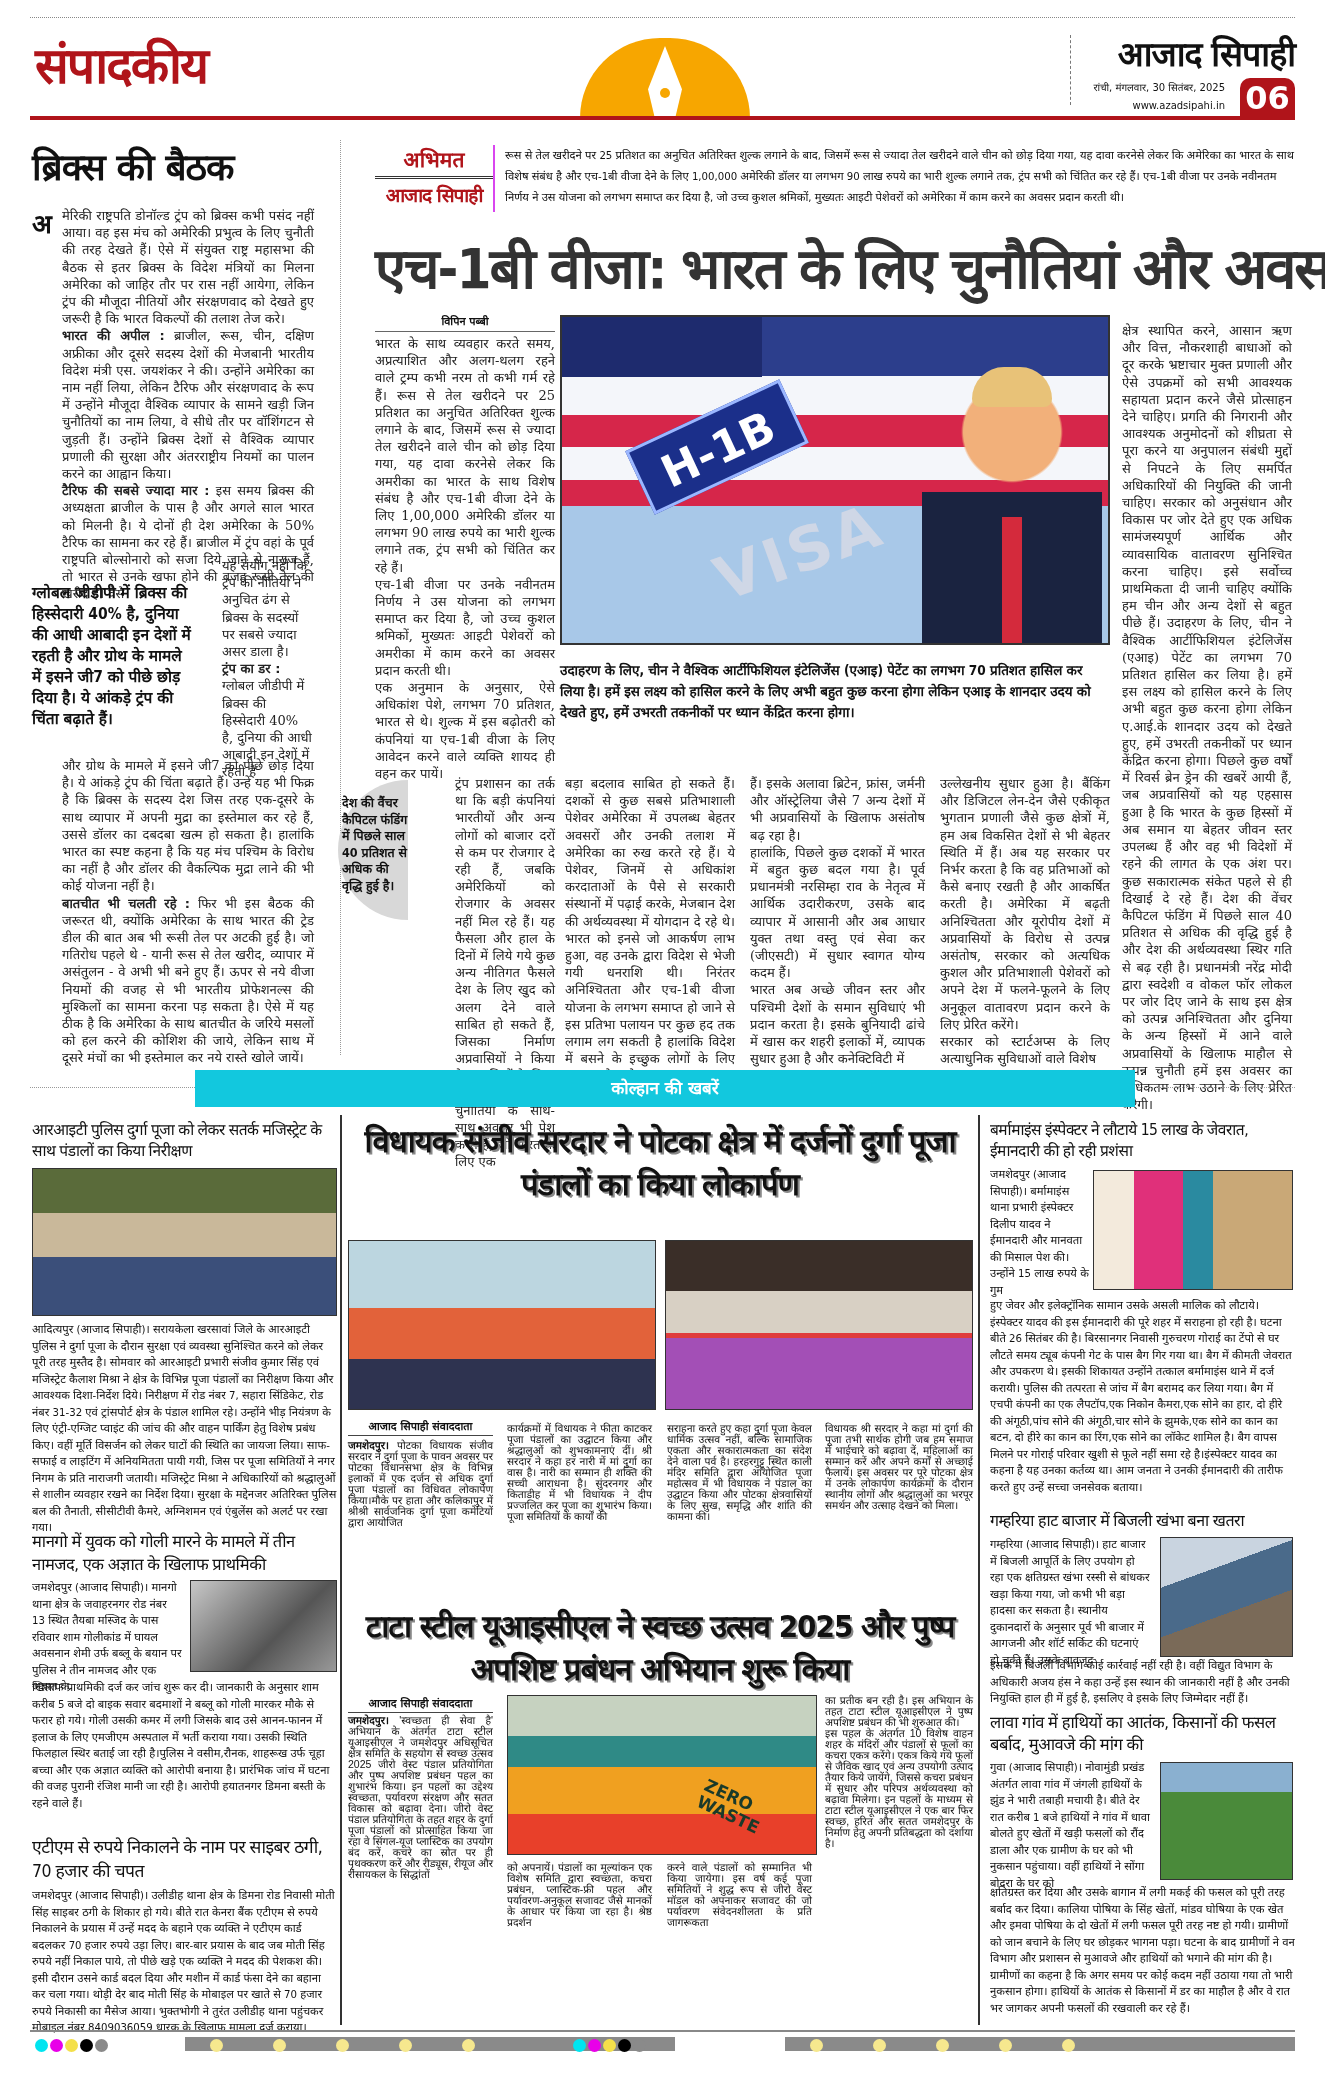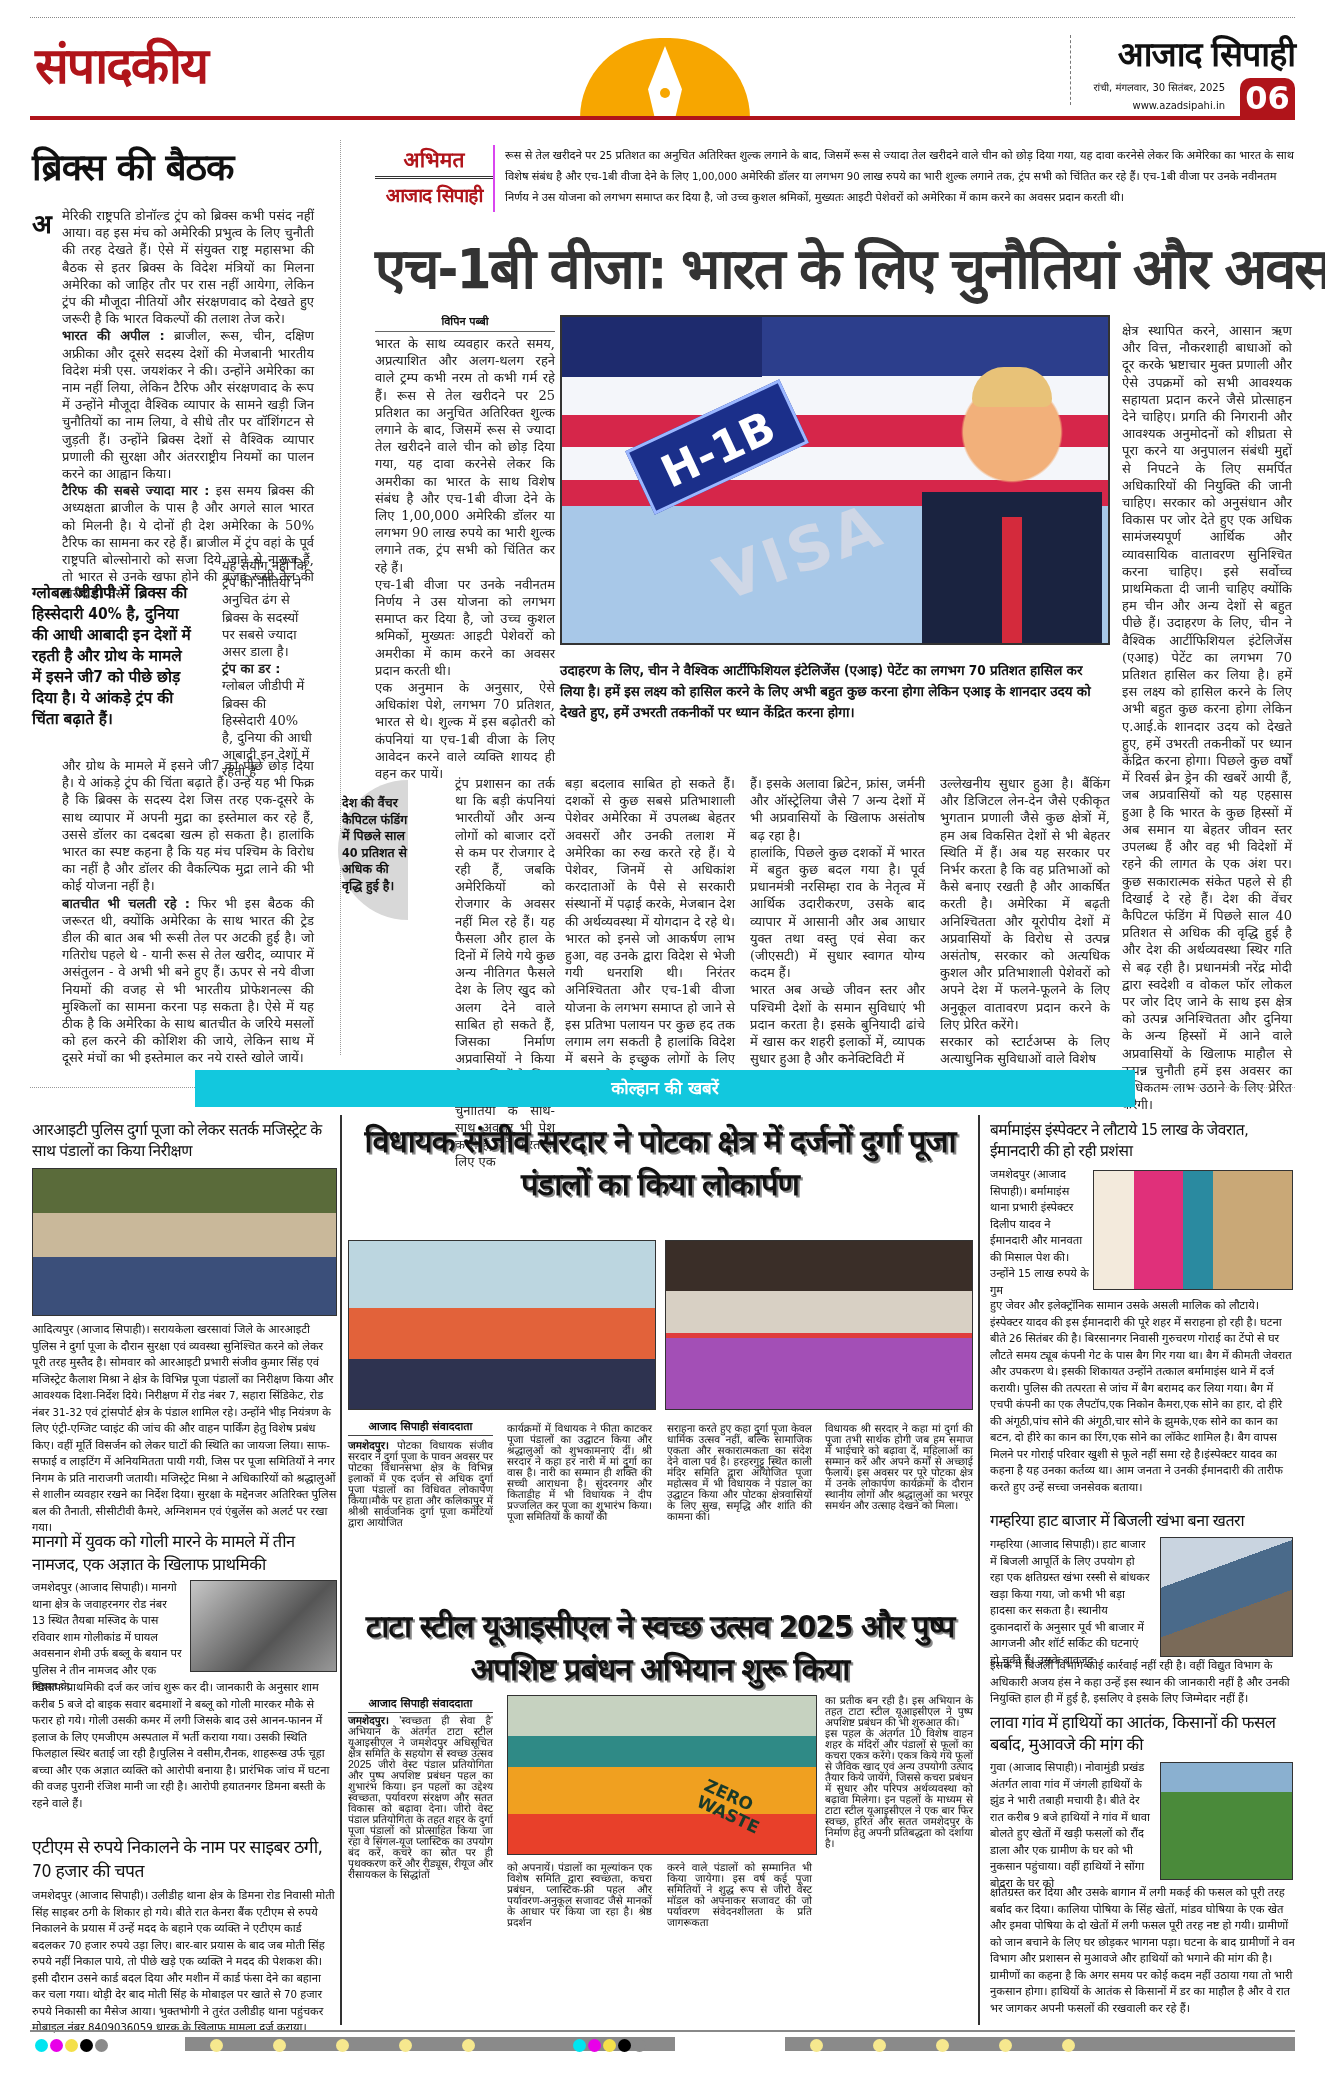--- a/index.html
+++ b/index.html
@@ -158,21 +158,21 @@
 
 <div class="abs news-h" style="left:990px;top:1120px;width:305px;font-size:15.5px;line-height:21px">बर्मामाइंस इंस्पेक्टर ने लौटाये 15 लाख के जेवरात, ईमानदारी की हो रही प्रशंसा</div>
 <div class="abs news-b" style="left:990px;top:1167px;width:100px">जमशेदपुर (आजाद सिपाही)। बर्मामाइंस थाना प्रभारी इंस्पेक्टर दिलीप यादव ने ईमानदारी और मानवता की मिसाल पेश की। उन्होंने 15 लाख रुपये के गुम</div>
 <div class="abs photo" style="left:1093px;top:1170px;width:200px;height:120px;background:linear-gradient(90deg,#f3eadc 0 20%,#e0307a 20% 45%,#2a8aa0 45% 60%,#c9a877 60%)"></div>
 <div class="abs news-b" style="left:990px;top:1298px;width:305px">हुए जेवर और इलेक्ट्रॉनिक सामान उसके असली मालिक को लौटाये। इंस्पेक्टर यादव की इस ईमानदारी की पूरे शहर में सराहना हो रही है। घटना बीते 26 सितंबर की है। बिरसानगर निवासी गुरुचरण गोराई का टेंपो से घर लौटते समय ट्यूब कंपनी गेट के पास बैग गिर गया था। बैग में कीमती जेवरात और उपकरण थे। इसकी शिकायत उन्होंने तत्काल बर्मामाइंस थाने में दर्ज करायी। पुलिस की तत्परता से जांच में बैग बरामद कर लिया गया। बैग में एचपी कंपनी का एक लैपटॉप,एक निकोन कैमरा,एक सोने का हार, दो हीरे की अंगूठी,पांच सोने की अंगूठी,चार सोने के झुमके,एक सोने का कान का बटन, दो हीरे का कान का रिंग,एक सोने का लॉकेट शामिल है। बैग वापस मिलने पर गोराई परिवार खुशी से फूले नहीं समा रहे है।इंस्पेक्टर यादव का कहना है यह उनका कर्तव्य था। आम जनता ने उनकी ईमानदारी की तारीफ करते हुए उन्हें सच्चा जनसेवक बताया।</div>
 <div class="abs news-h" style="left:990px;top:1510px;width:305px;font-size:16px;line-height:22px">गम्हरिया हाट बाजार में बिजली खंभा बना खतरा</div>
 <div class="abs news-b" style="left:990px;top:1537px;width:160px">गम्हरिया (आजाद सिपाही)। हाट बाजार में बिजली आपूर्ति के लिए उपयोग हो रहा एक क्षतिग्रस्त खंभा रस्सी से बांधकर खड़ा किया गया, जो कभी भी बड़ा हादसा कर सकता है। स्थानीय दुकानदारों के अनुसार पूर्व भी बाजार में आगजनी और शॉर्ट सर्किट की घटनाएं हो चुकी हैं। उसके बावजूद</div>
 <div class="abs photo" style="left:1160px;top:1537px;width:133px;height:120px;background:linear-gradient(160deg,#c9d4e0 0 30%,#4a6a8a 30% 60%,#7a6a58 60%)"></div>
 <div class="abs news-b" style="left:990px;top:1658px;width:305px">इसके में बिजली विभाग कोई कार्रवाई नहीं रही है। वहीं विद्युत विभाग के अधिकारी अजय हंस ने कहा उन्हें इस स्थान की जानकारी नहीं है और उनकी नियुक्ति हाल ही में हुई है, इसलिए वे इसके लिए जिम्मेदार नहीं हैं।</div>
 <div class="abs news-h" style="left:990px;top:1712px;width:305px;font-size:16.5px;line-height:22px">लावा गांव में हाथियों का आतंक, किसानों की फसल बर्बाद, मुआवजे की मांग की</div>
-<div class="abs news-b" style="left:990px;top:1760px;width:165px">गुवा (आजाद सिपाही)। नोवामुंडी प्रखंड अंतर्गत लावा गांव में जंगली हाथियों के झुंड ने भारी तबाही मचायी है। बीते देर रात करीब 9 बजे हाथियों ने गांव में धावा बोलते हुए खेतों में खड़ी फसलों को रौंद डाला और एक ग्रामीण के घर को भी नुकसान पहुंचाया। वहीं हाथियों ने सोंगा बोदरा के घर को</div>
+<div class="abs news-b" style="left:990px;top:1760px;width:165px">गुवा (आजाद सिपाही)। नोवामुंडी प्रखंड अंतर्गत लावा गांव में जंगली हाथियों के झुंड ने भारी तबाही मचायी है। बीते देर रात करीब 1 बजे हाथियों ने गांव में धावा बोलते हुए खेतों में खड़ी फसलों को रौंद डाला और एक ग्रामीण के घर को भी नुकसान पहुंचाया। वहीं हाथियों ने सोंगा बोदरा के घर को</div>
 <div class="abs photo" style="left:1160px;top:1762px;width:133px;height:118px;background:linear-gradient(180deg,#8ab0d0 0 25%,#4a8a3a 25%)"></div>
 <div class="abs news-b" style="left:990px;top:1885px;width:305px">क्षतिग्रस्त कर दिया और उसके बागान में लगी मकई की फसल को पूरी तरह बर्बाद कर दिया। कालिया पोषिया के सिंह खेतों, मांडव घोषिया के एक खेत और इमवा पोषिया के दो खेतों में लगी फसल पूरी तरह नष्ट हो गयी। ग्रामीणों को जान बचाने के लिए घर छोड़कर भागना पड़ा। घटना के बाद ग्रामीणों ने वन विभाग और प्रशासन से मुआवजे और हाथियों को भगाने की मांग की है। ग्रामीणों का कहना है कि अगर समय पर कोई कदम नहीं उठाया गया तो भारी नुकसान होगा। हाथियों के आतंक से किसानों में डर का माहौल है और वे रात भर जागकर अपनी फसलों की रखवाली कर रहे हैं।</div>
 
 <div class="abs" style="left:30px;top:2030px;width:1265px;border-top:2px solid #888"></div>
 <div class="abs cmyk" style="left:35px;top:2037px">
   <span style="background:#00e5f0"></span><span style="background:#e800e8"></span><span style="background:#f4e04a"></span><span style="background:#000"></span><span style="background:#8a8a8a"></span>
 </div>
 <div class="abs regbar" style="left:185px;top:2037px;width:490px"><i></i><i></i><i></i><i></i><i></i></div>
 <div class="abs cmyk" style="left:573px;top:2037px">
   <span style="background:#00e5f0"></span><span style="background:#e800e8"></span><span style="background:#f4e04a"></span><span style="background:#000"></span><span style="background:#8a8a8a"></span>

